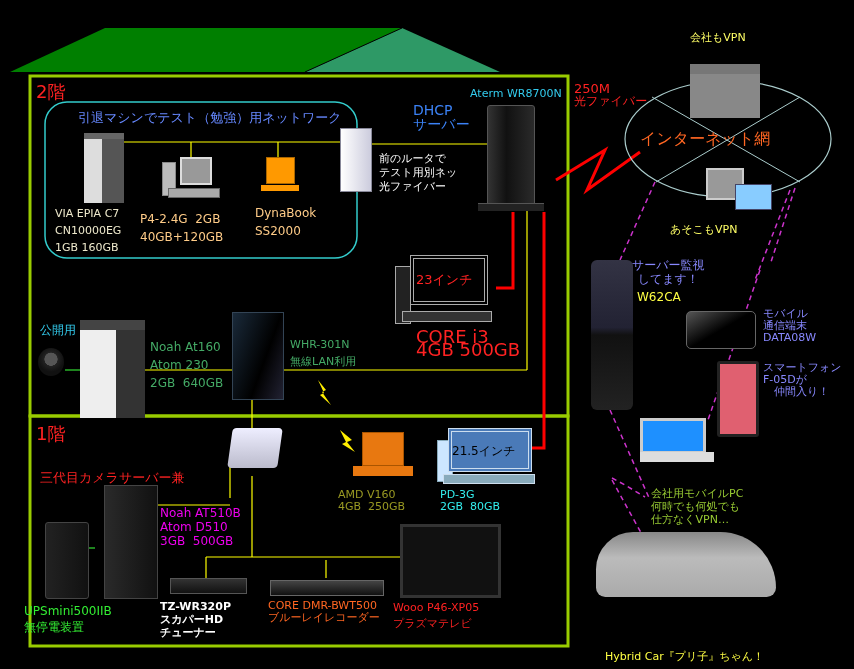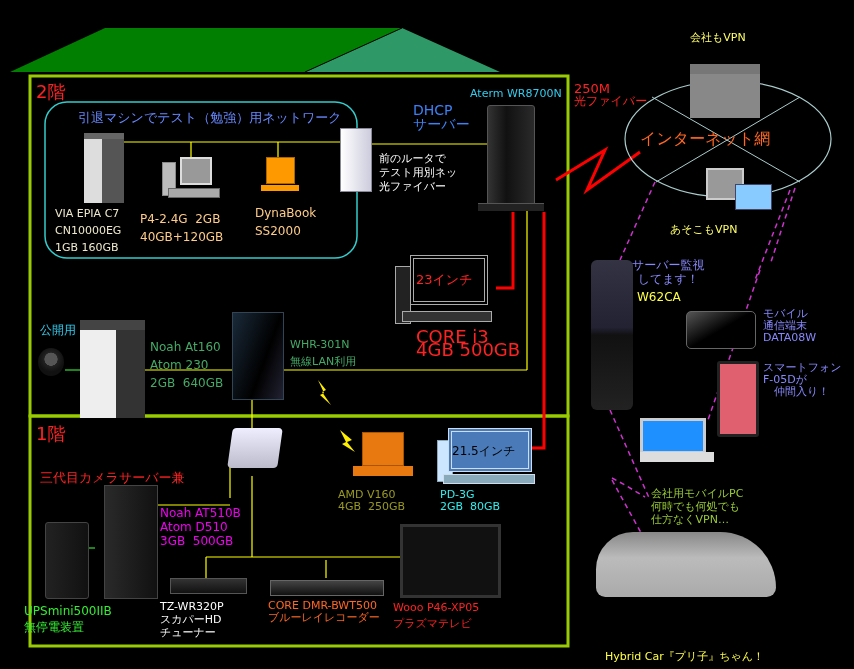--- a/index.html
+++ b/index.html
@@ -138,21 +138,21 @@
 <div class="lbl" style="left:290px;top:336px;color:#44aa66;font-size:11px;line-height:17px;"><div>WHR-301N</div><div>無線LAN利用</div></div>
 
 <div class="lbl" style="left:40px;top:470px;color:#ff2222;font-size:13px;">三代目カメラサーバー兼</div>
 <div class="lbl" style="left:160px;top:506px;color:#ee00ee;font-size:12px;line-height:14px;"><div>Noah AT510B</div><div>Atom D510</div><div>3GB  500GB</div></div>
 <div class="lbl c" style="left:24px;top:603px;width:120px;color:#33ee33;font-size:12px;line-height:16px;"><div>UPSmini500IIB</div><div>無停電装置</div></div>
 
 <div class="lbl c" style="left:338px;top:489px;width:100px;color:#999922;font-size:11px;line-height:12px;"><div>AMD V160</div><div>4GB  250GB</div></div>
 <div class="lbl c" style="left:452px;top:444px;width:76px;color:#000;font-size:12px;">21.5インチ</div>
 <div class="lbl c" style="left:440px;top:489px;width:100px;color:#33eeee;font-size:11px;line-height:12px;"><div>PD-3G</div><div>2GB  80GB</div></div>
 
-<div class="lbl c" style="left:160px;top:600px;width:95px;color:#ffffff;font-size:11px;line-height:13px;"><div>TZ-WR320P</div><div>スカパーHD</div><div>チューナー</div></div>
+<div class="lbl c" style="left:160px;top:600px;width:95px;color:#ffffff;font-size:11px;line-height:13px;font-weight:bold;"><div>TZ-WR320P</div><div>スカパーHD</div><div>チューナー</div></div>
 <div class="lbl c" style="left:268px;top:600px;width:130px;color:#ff6622;font-size:11px;line-height:12px;"><div>CORE DMR-BWT500</div><div>ブルーレイレコーダー</div></div>
 <div class="lbl c" style="left:393px;top:600px;width:110px;color:#ff2222;font-size:11px;line-height:16px;"><div>Wooo P46-XP05</div><div>プラズマテレビ</div></div>
 
 <div class="lbl" style="left:574px;top:82px;color:#ff2222;font-size:12px;line-height:13px;"><div style="font-size:13px;">250M</div><div>光ファイバー</div></div>
 
 <div class="lbl c" style="left:640px;top:131px;width:180px;color:#ff6622;font-size:16px;">インターネット網</div>
 <div class="lbl c" style="left:690px;top:30px;width:90px;color:#ffff66;font-size:11px;">会社もVPN</div>
 <div class="lbl c" style="left:670px;top:222px;width:120px;color:#ffff66;font-size:11px;">あそこもVPN</div>
 
 <div class="lbl" style="left:632px;top:258px;color:#8888ff;font-size:12px;line-height:14px;text-align:center;"><div>サーバー監視</div><div>してます！</div></div>

